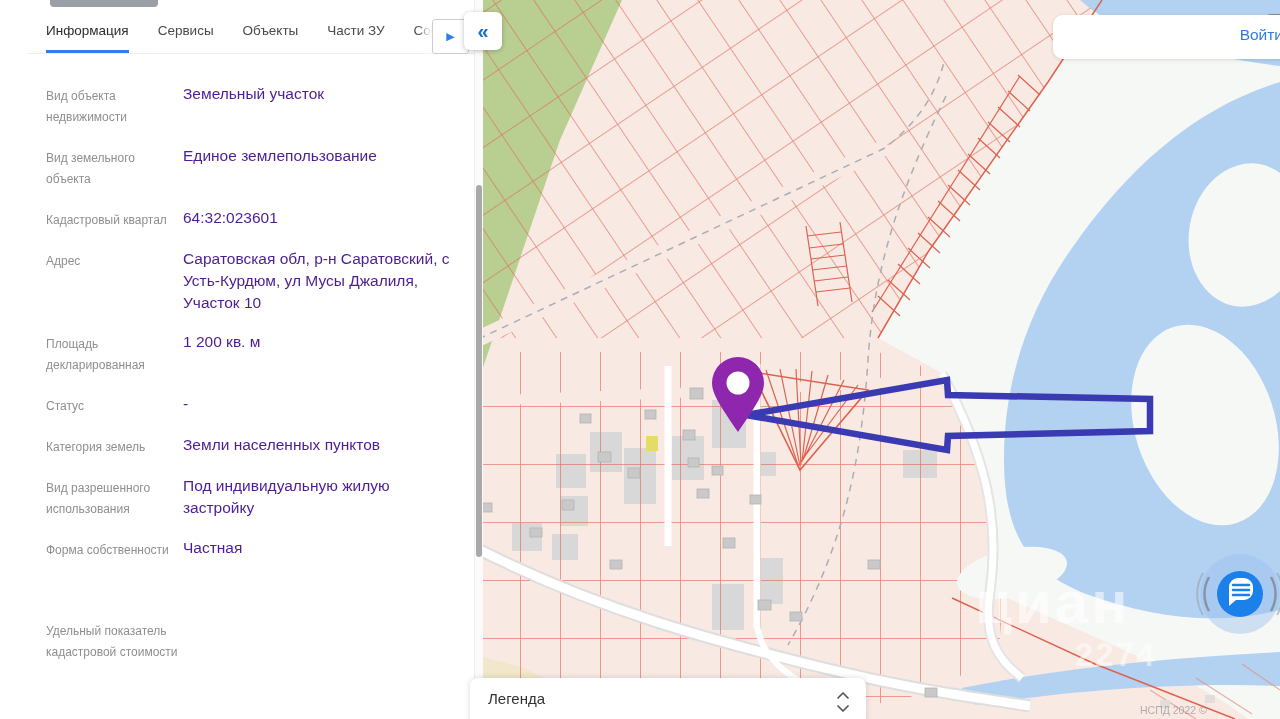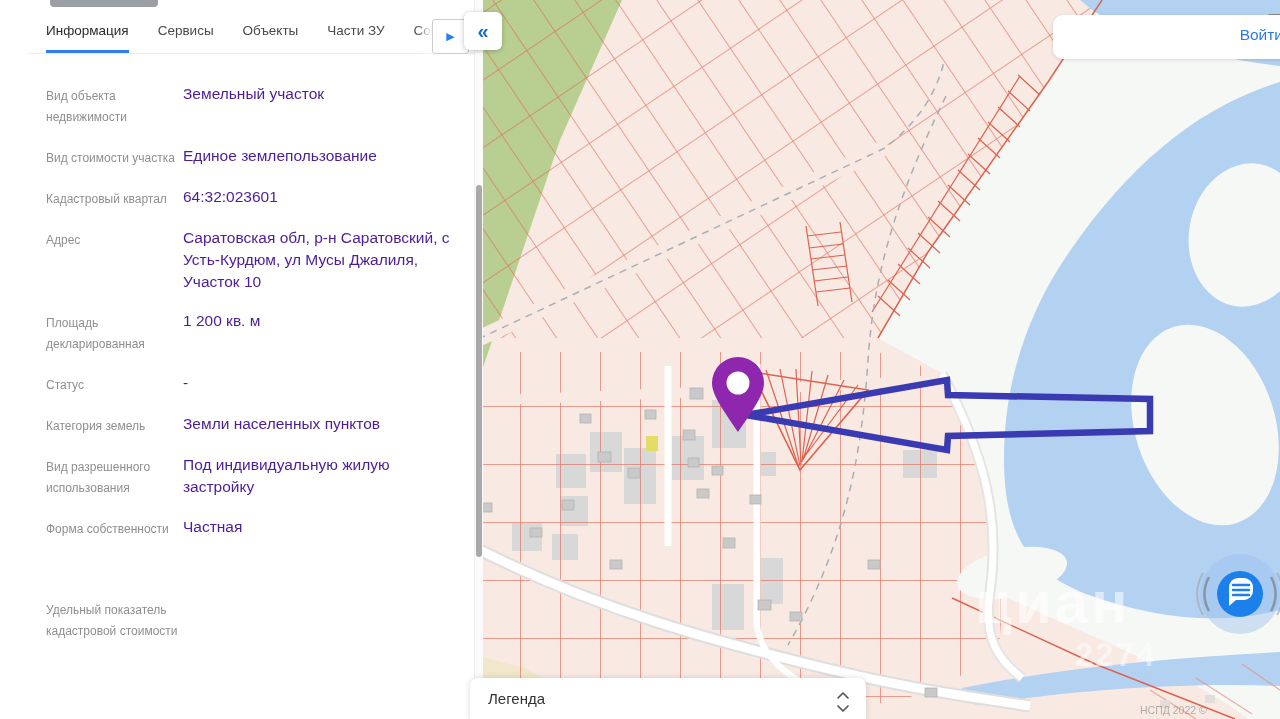--- a/index.html
+++ b/index.html
@@ -61,21 +61,21 @@
     <div class="more-tabs-btn">
       <span>▶</span>
     </div>
 
     <div class="fields">
       <div class="field">
         <div class="flabel">Вид объекта недвижимости</div>
         <div class="fvalue">Земельный участок</div>
       </div>
       <div class="field">
-        <div class="flabel">Вид стоимости участка</div>
+        <div class="flabel">Вид земельного объекта</div>
         <div class="fvalue">Единое землепользование</div>
       </div>
       <div class="field">
         <div class="flabel">Кадастровый квартал</div>
         <div class="fvalue">64:32:023601</div>
       </div>
       <div class="field">
         <div class="flabel">Адрес</div>
         <div class="fvalue">Саратовская обл, р-н Саратовский, с Усть-Курдюм, ул Мусы Джалиля, Участок 10</div>
       </div>

